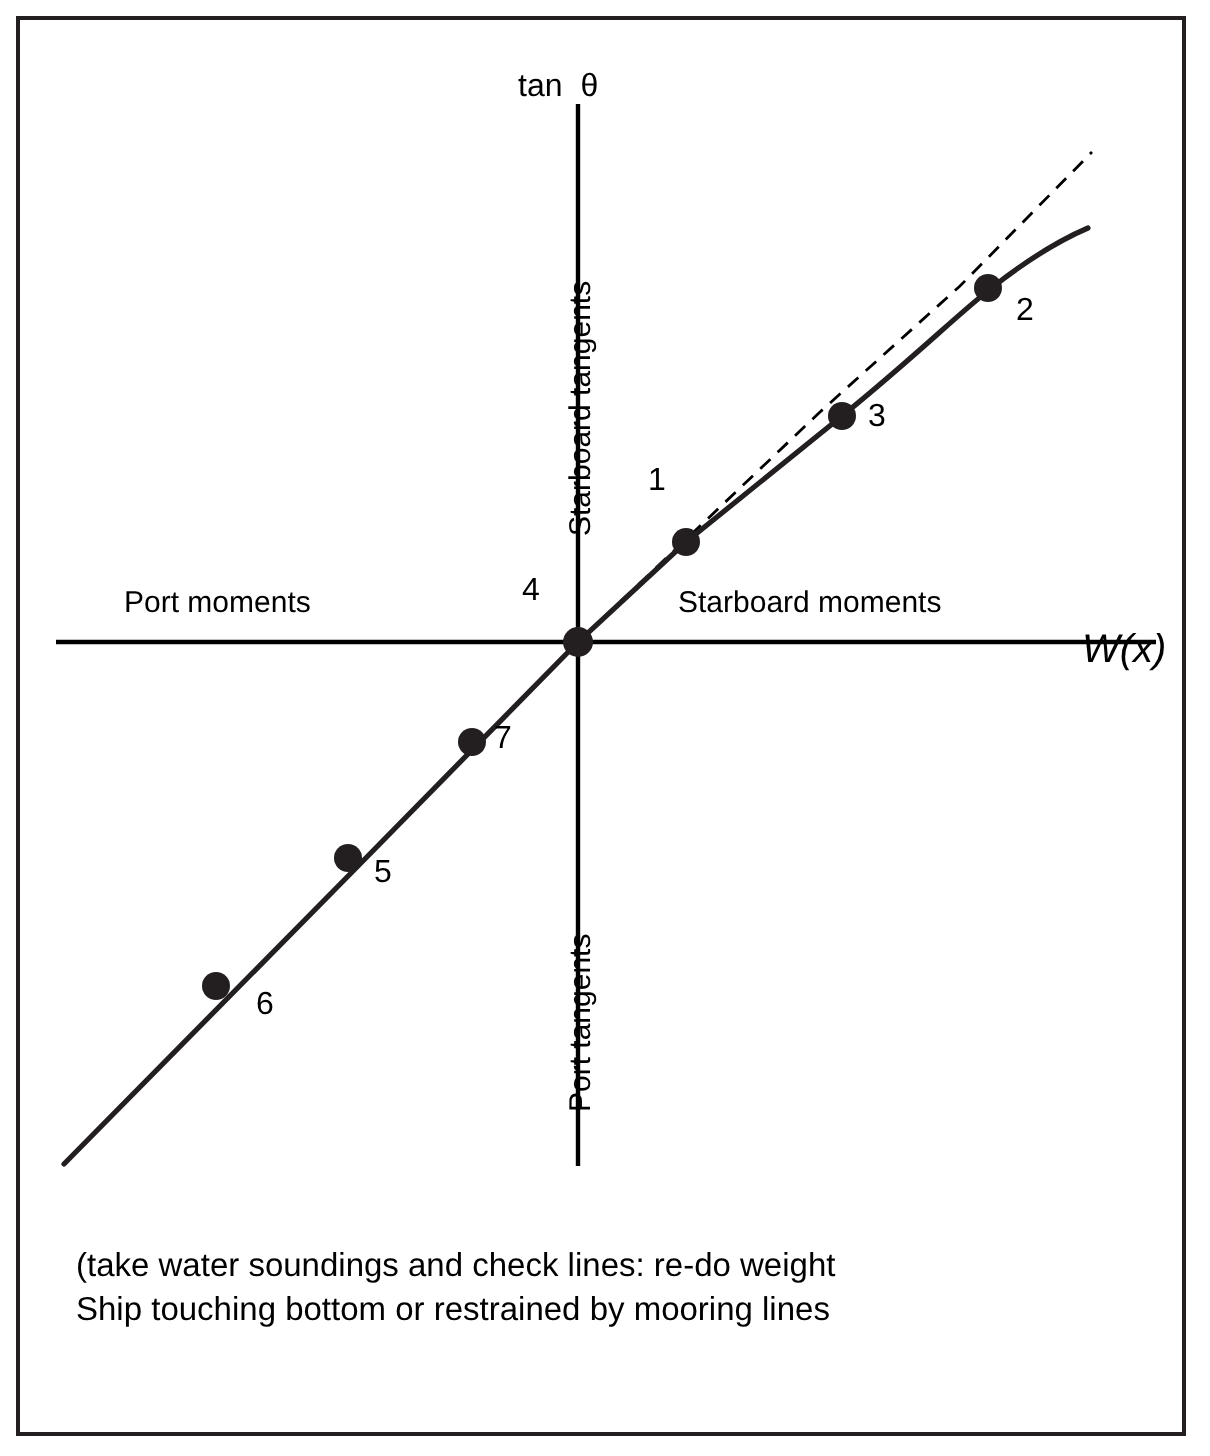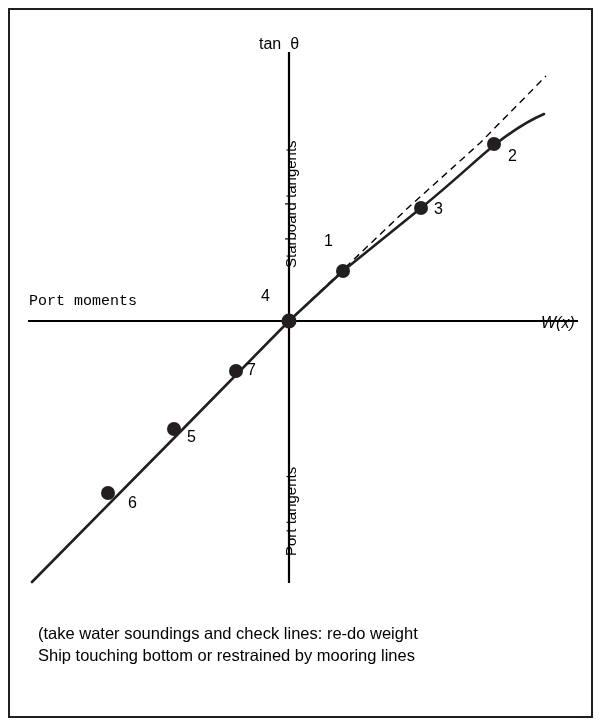--- a/index.html
+++ b/index.html
@@ -64,21 +64,21 @@
     position: absolute;
     left: 249px;
     top: 25px;
     font-size: 16px;
   }
   .tan-theta .theta { margin-left: 9px; }
   .wx {
     position: absolute;
     left: 531px;
     top: 304px;
-    font-size: 16px;
+    font-size: 20px;
     font-style: italic;
   }
 </style>
 </head>
 <body>
 
 <div id="frame">
   <div id="plot">
 
     <svg class="plot-svg" width="581" height="706" viewBox="0 0 581 706">
@@ -106,21 +106,22 @@
       <span>tan</span><span class="theta">θ</span>
     </div>
 
     <div class="wx">
       <span>W(x)</span>
     </div>
 
     <div class="lbl vert" style="left:272px; top:258px;">Starboard tangents</div>
     <div class="lbl vert" style="left:272px; top:546px;">Port tangents</div>
 
-    <div class="lbl" style="left:19px; top:283px;font-family:Liberation Mono, monospace;">Port moments</div>
+    <div class="lbl" style="left:52px; top:283px;">Port moments</div>
+    <div class="lbl" style="left:329px; top:283px;">Starboard moments</div>
 
     <div class="lbl ptnum" style="left:314px; top:222px;">1</div>
     <div class="lbl ptnum" style="left:498px; top:137px;">2</div>
     <div class="lbl ptnum" style="left:424px; top:190px;">3</div>
     <div class="lbl ptnum" style="left:251px; top:277px;">4</div>
     <div class="lbl ptnum" style="left:177px; top:418px;">5</div>
     <div class="lbl ptnum" style="left:118px; top:484px;">6</div>
     <div class="lbl ptnum" style="left:237px; top:351px;">7</div>
 
     <div class="caption">

